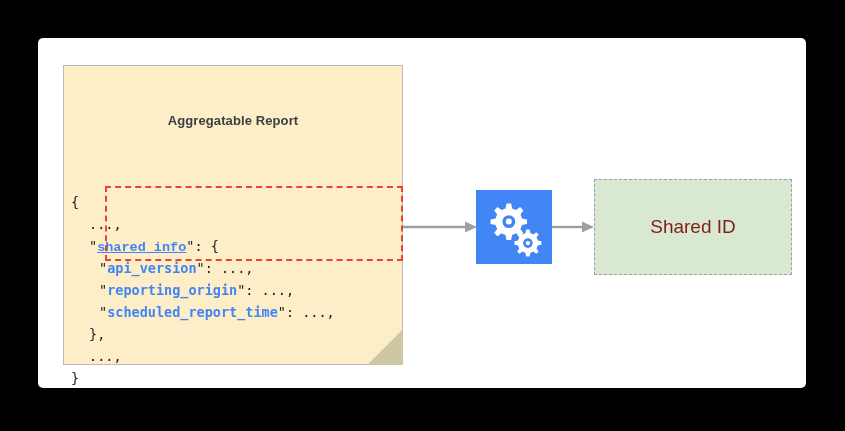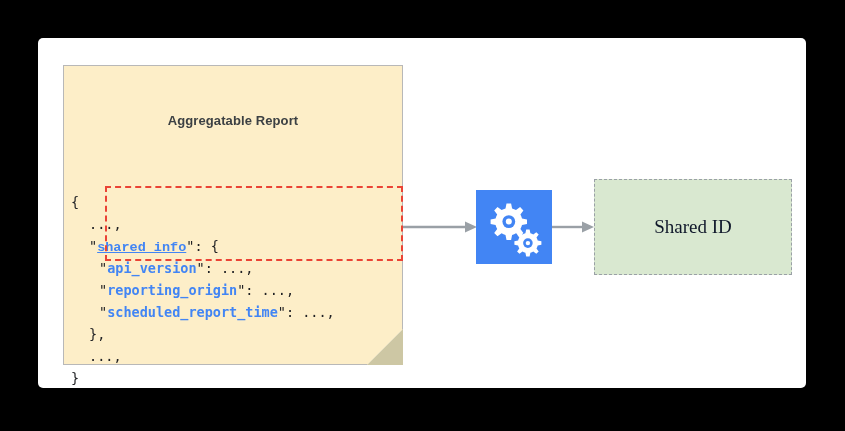--- a/index.html
+++ b/index.html
@@ -136,23 +136,23 @@
     width: 198px;
     height: 96px;
     background: #d9e8d0;
     border: 1.5px dashed #9aa0a6;
     box-sizing: border-box;
     display: flex;
     align-items: center;
     justify-content: center;
   }
   #shared-id-label {
-    font-family: Liberation Serif, serif;
+    font-family: Liberation Sans, sans-serif;
     font-size: 19px;
-    color: #0f172a;
+    color: #7f1d1d;
   }
 </style>
 </head>
 <body>
 
 <div id="stage">
 
   <div id="card">
 
     <div id="doc">

